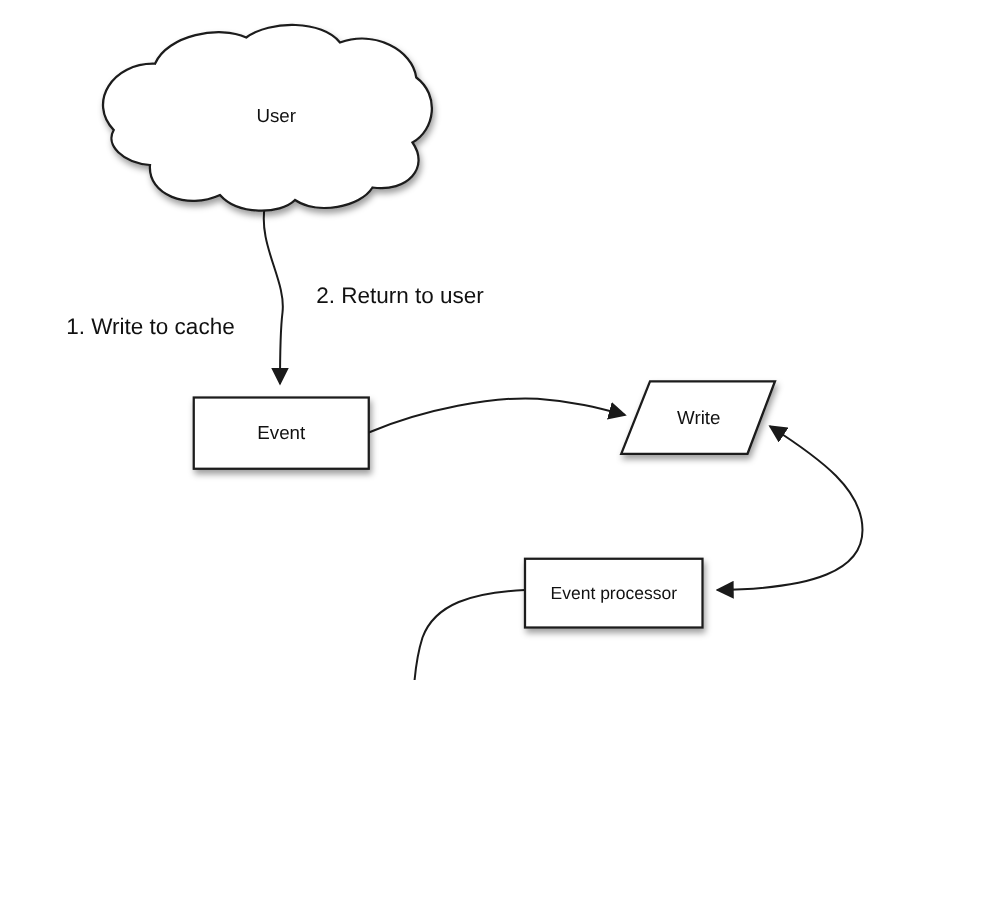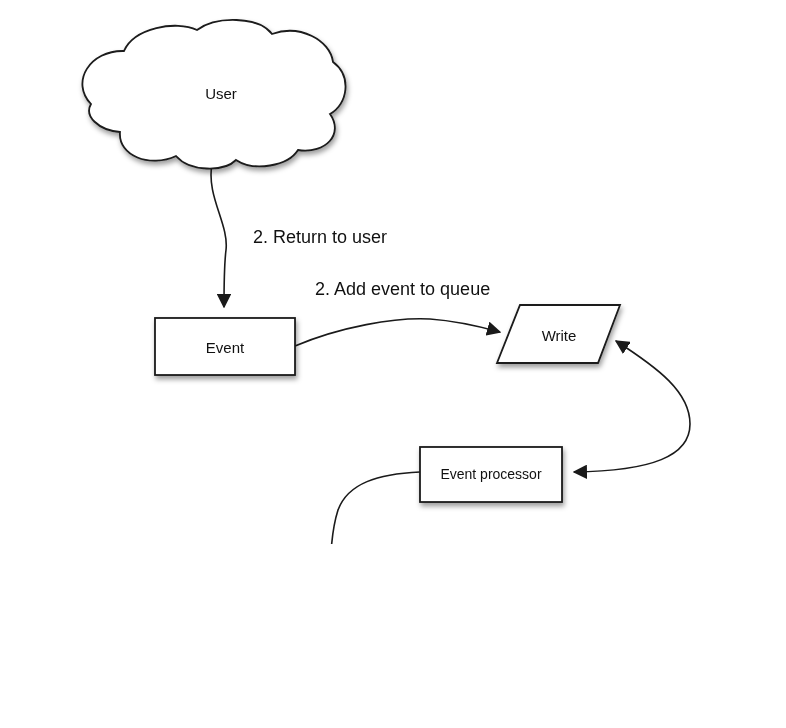--- a/index.html
+++ b/index.html
@@ -93,16 +93,16 @@
       <ellipse class="shape" cx="329" cy="613" rx="61" ry="12"></ellipse>
     </g>
   </svg>
 
   <div class="lbl node-lbl" style="left:221px;top:93px;">User</div>
   <div class="lbl node-lbl" style="left:225px;top:347px;">Event</div>
   <div class="lbl node-lbl" style="left:559px;top:335px;">Write</div>
   <div class="lbl node-lbl" style="left:491px;top:474px;font-size:14px;">Event processor</div>
   <div class="lbl node-lbl" style="left:328px;top:656px;">DB</div>
 
+  <div class="lbl edge-lbl" style="left:53px;top:262px;">1. Write to cache</div>
   <div class="lbl edge-lbl" style="left:253px;top:237px;">2. Return to user</div>
-  <div class="lbl edge-lbl" style="left:315px;top:289px;">2. Add event to queue</div>
 
 </div>
 
 </body></html>

